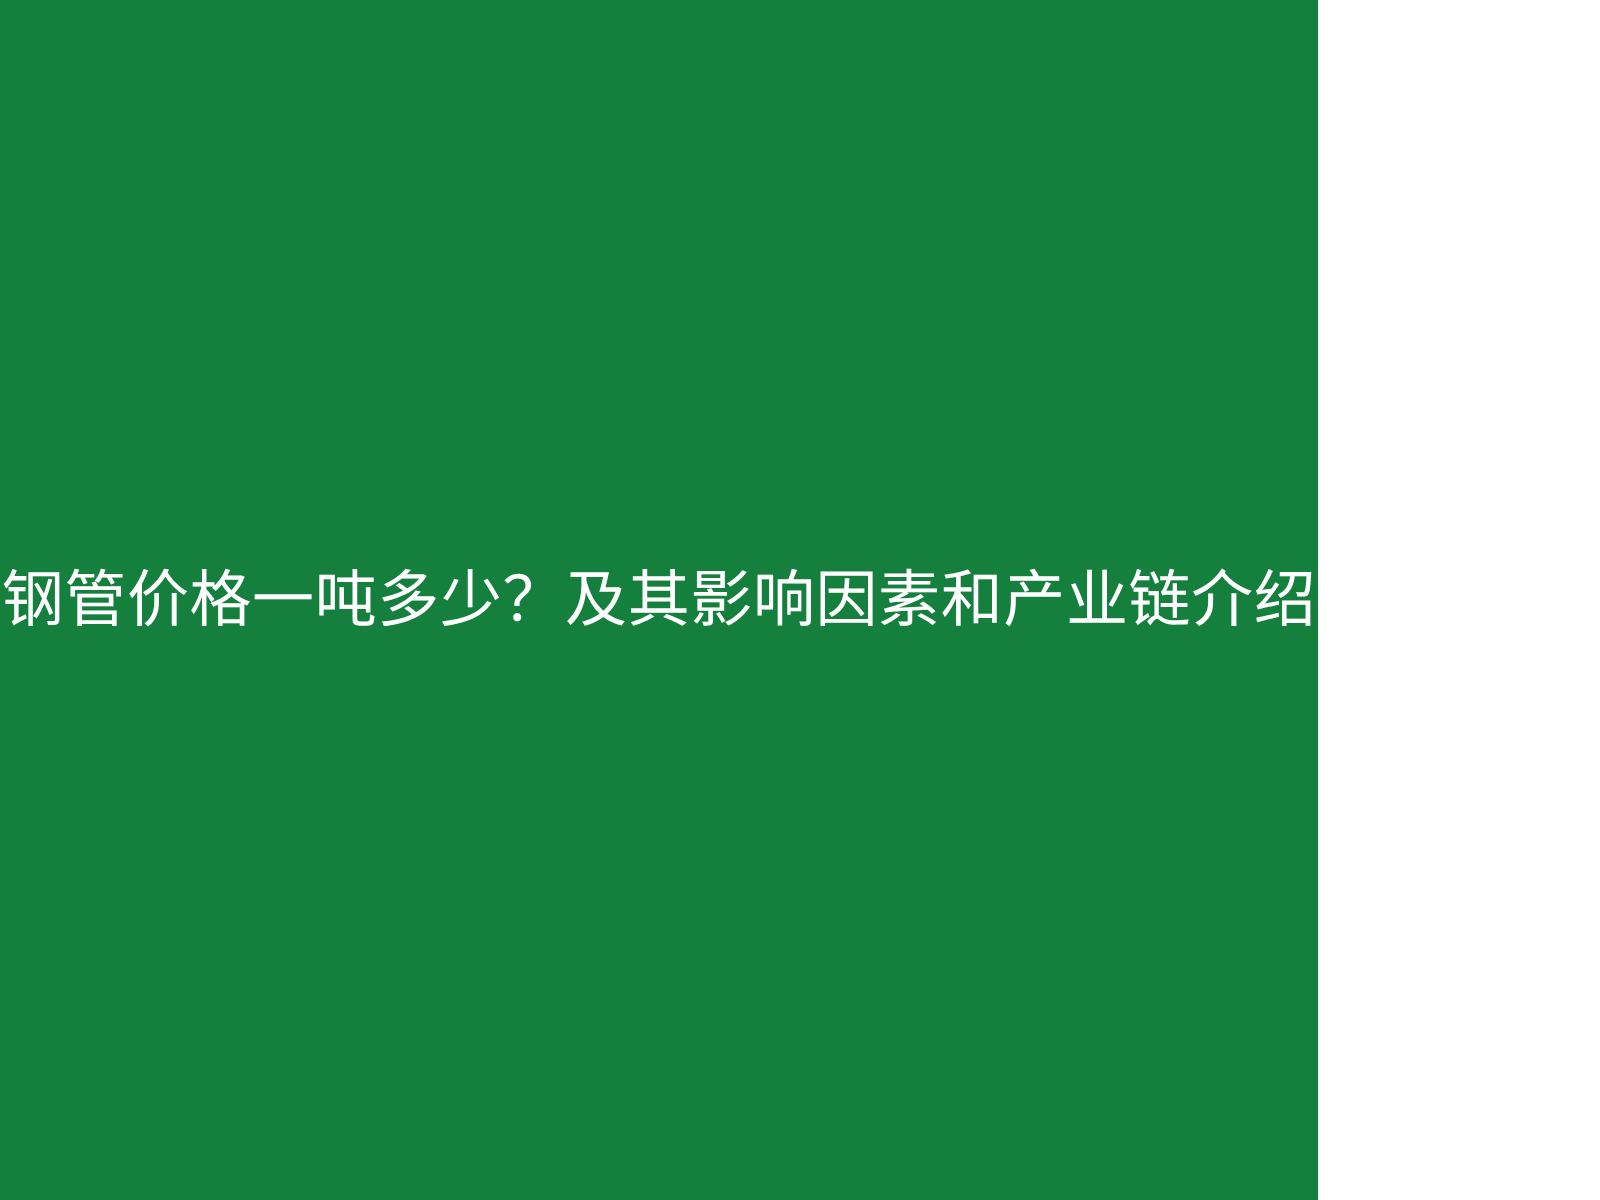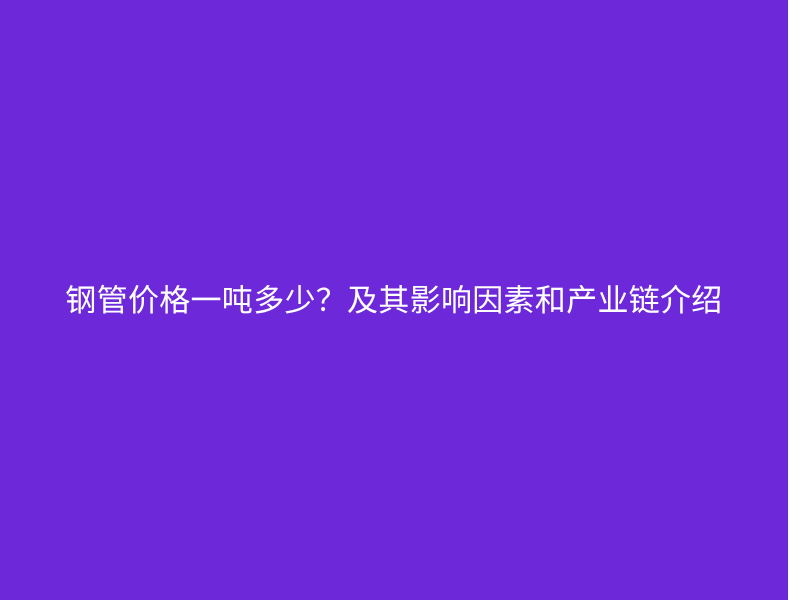--- a/index.html
+++ b/index.html
@@ -53,21 +53,21 @@
     line-height: 1.25;
     letter-spacing: 0.3px;
     text-align: center;
     white-space: nowrap;
     -webkit-font-smoothing: antialiased;
   }
 </style>
 </head>
 <body>
 
-<div class="banner" style="background-color: #6d28d9; width: 788px; height: 600px;">
+<div class="banner" style="background-color: #15803d; width: 659px; height: 600px;">
 
   <div class="title-block">
 
     <h1 class="banner-title" style="color: rgb(255, 255, 255); font-size: 31px; text-align: center;">钢管价格一吨多少？及其影响因素和产业链介绍</h1>
 
   </div>
 
 </div>
 
 </body></html>

